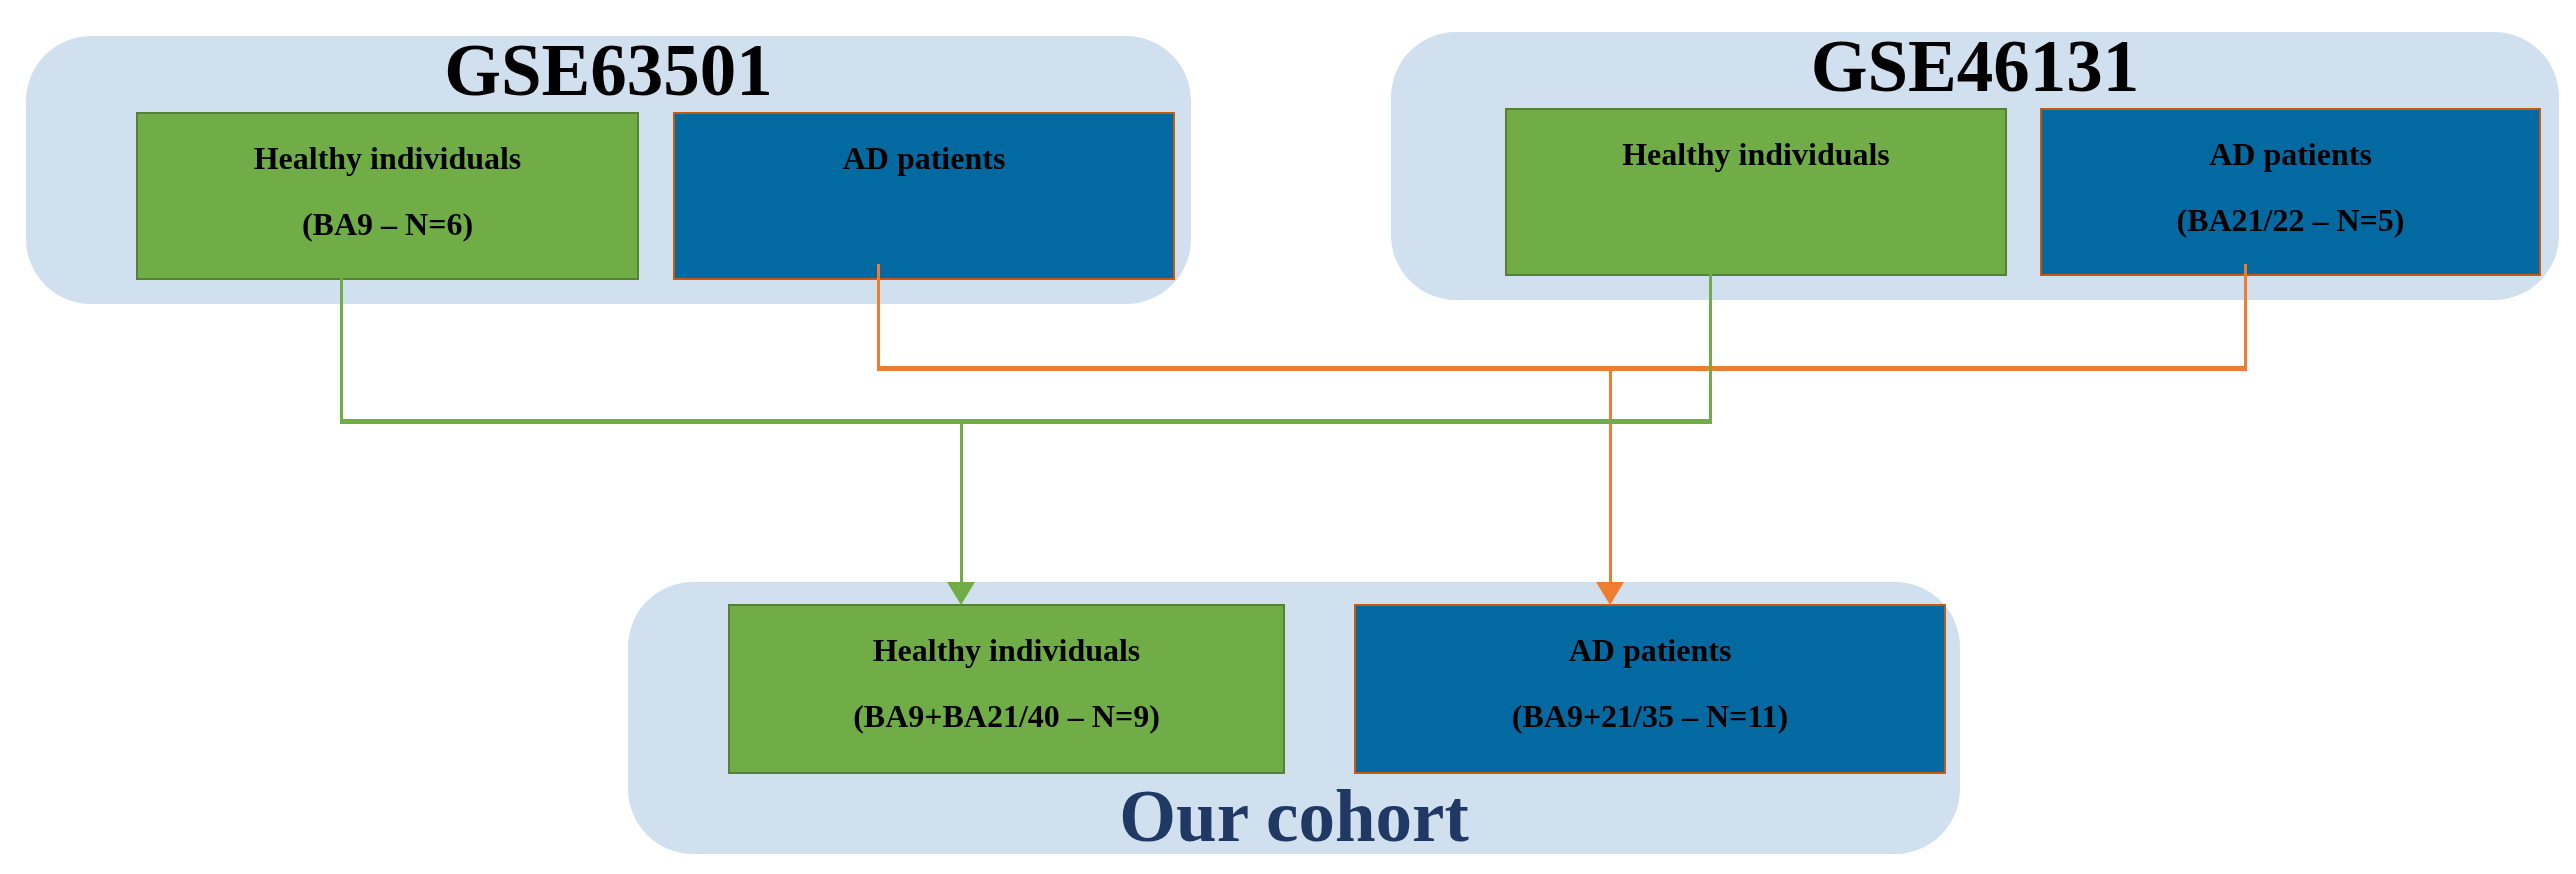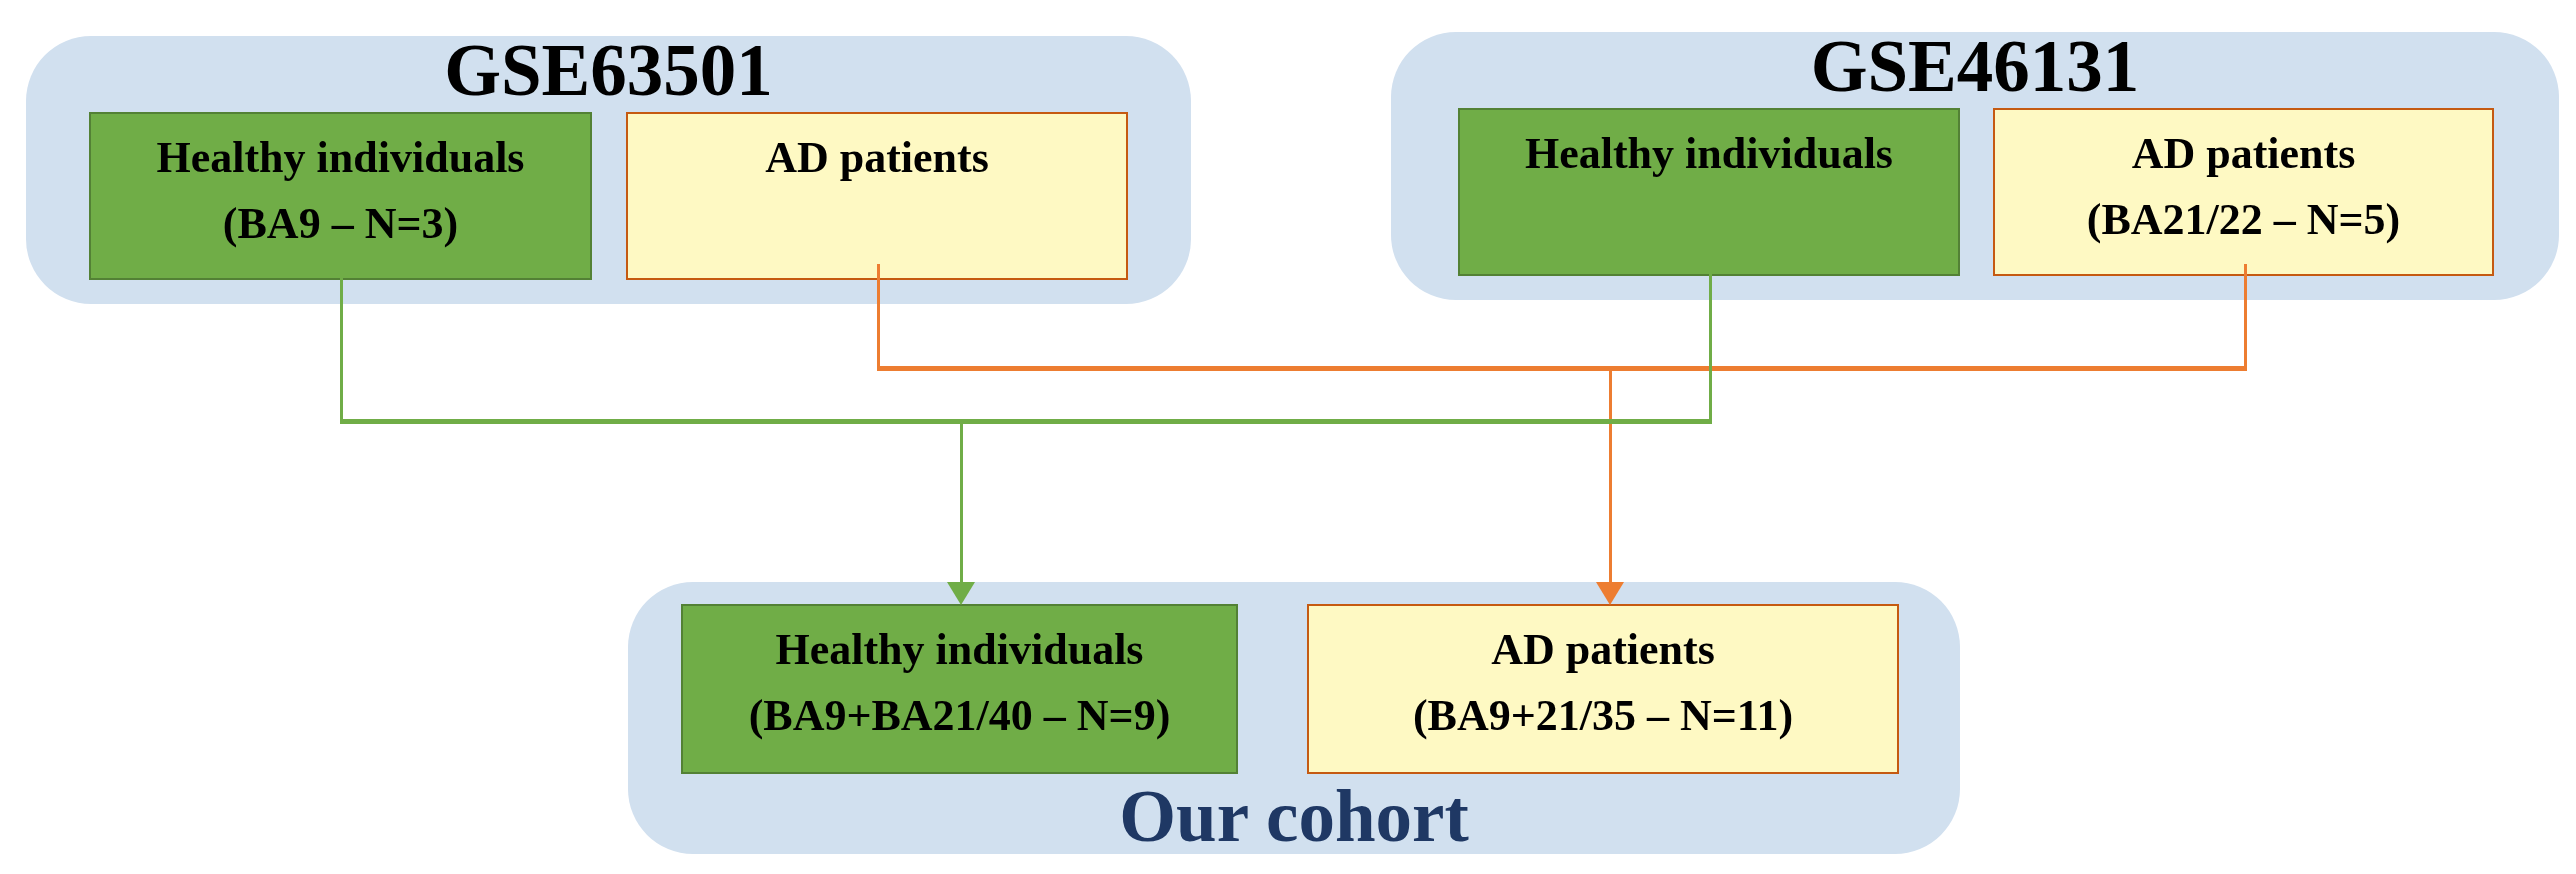--- a/index.html
+++ b/index.html
@@ -10,25 +10,25 @@
   .panel-1{left:26px;top:36px;width:1165px;height:268px;}
   .panel-2{left:1391px;top:32px;width:1168px;height:268px;}
   .panel-3{left:628px;top:582px;width:1332px;height:272px;}
 
   .panel-title{position:absolute;left:0;right:0;text-align:center;
     font-weight:bold;font-size:73px;line-height:1;color:#000000;margin:0;}
   .panel-1 .panel-title,.panel-2 .panel-title{top:-2.1px;}
   .panel-3 .panel-title{top:198px;color:#1F3864;}
 
   .box{position:absolute;height:153px;text-align:center;
-    font-weight:bold;font-size:44px;line-height:66px;color:#000000;
-    padding-top:11px;box-sizing:content-box;}
+    font-weight:bold;font-size:32px;line-height:66px;color:#000000;
+    padding-top:11px;box-sizing:content-box;margin-left:47px;}
   .box .bline{height:66px;}
   .green-box{background:#70AD47;border:2.1px solid #538135;}
-  .orange-box{background:#fef9c3;border:2.1px solid #C55A11;}
+  .orange-box{background:#0369a1;border:2.1px solid #C55A11;}
 
   
   .panel-1 .green-box{left:63px;top:76px;width:499px;}
   .panel-1 .orange-box{left:600px;top:76px;width:498px;}
   
   .panel-2 .green-box{left:67px;top:76px;width:498px;}
   .panel-2 .orange-box{left:602px;top:76px;width:497px;}
   
   .panel-3 .green-box{left:53px;top:22px;width:553px;height:155px;}
   .panel-3 .orange-box{left:679px;top:22px;width:588px;height:155px;}
@@ -44,21 +44,21 @@
 </style>
 </head>
 <body>
 
 <div class="canvas">
 
   <section class="panel panel-1">
     <h2 class="panel-title">GSE63501</h2>
     <div class="box green-box">
       <div class="bline">Healthy individuals</div>
-      <div class="bline">(BA9 – N=3)</div>
+      <div class="bline">(BA9 – N=6)</div>
     </div>
     <div class="box orange-box">
       <div class="bline">AD patients</div>
     </div>
   </section>
 
   <section class="panel panel-2">
     <h2 class="panel-title">GSE46131</h2>
     <div class="box green-box">
       <div class="bline">Healthy individuals</div>

